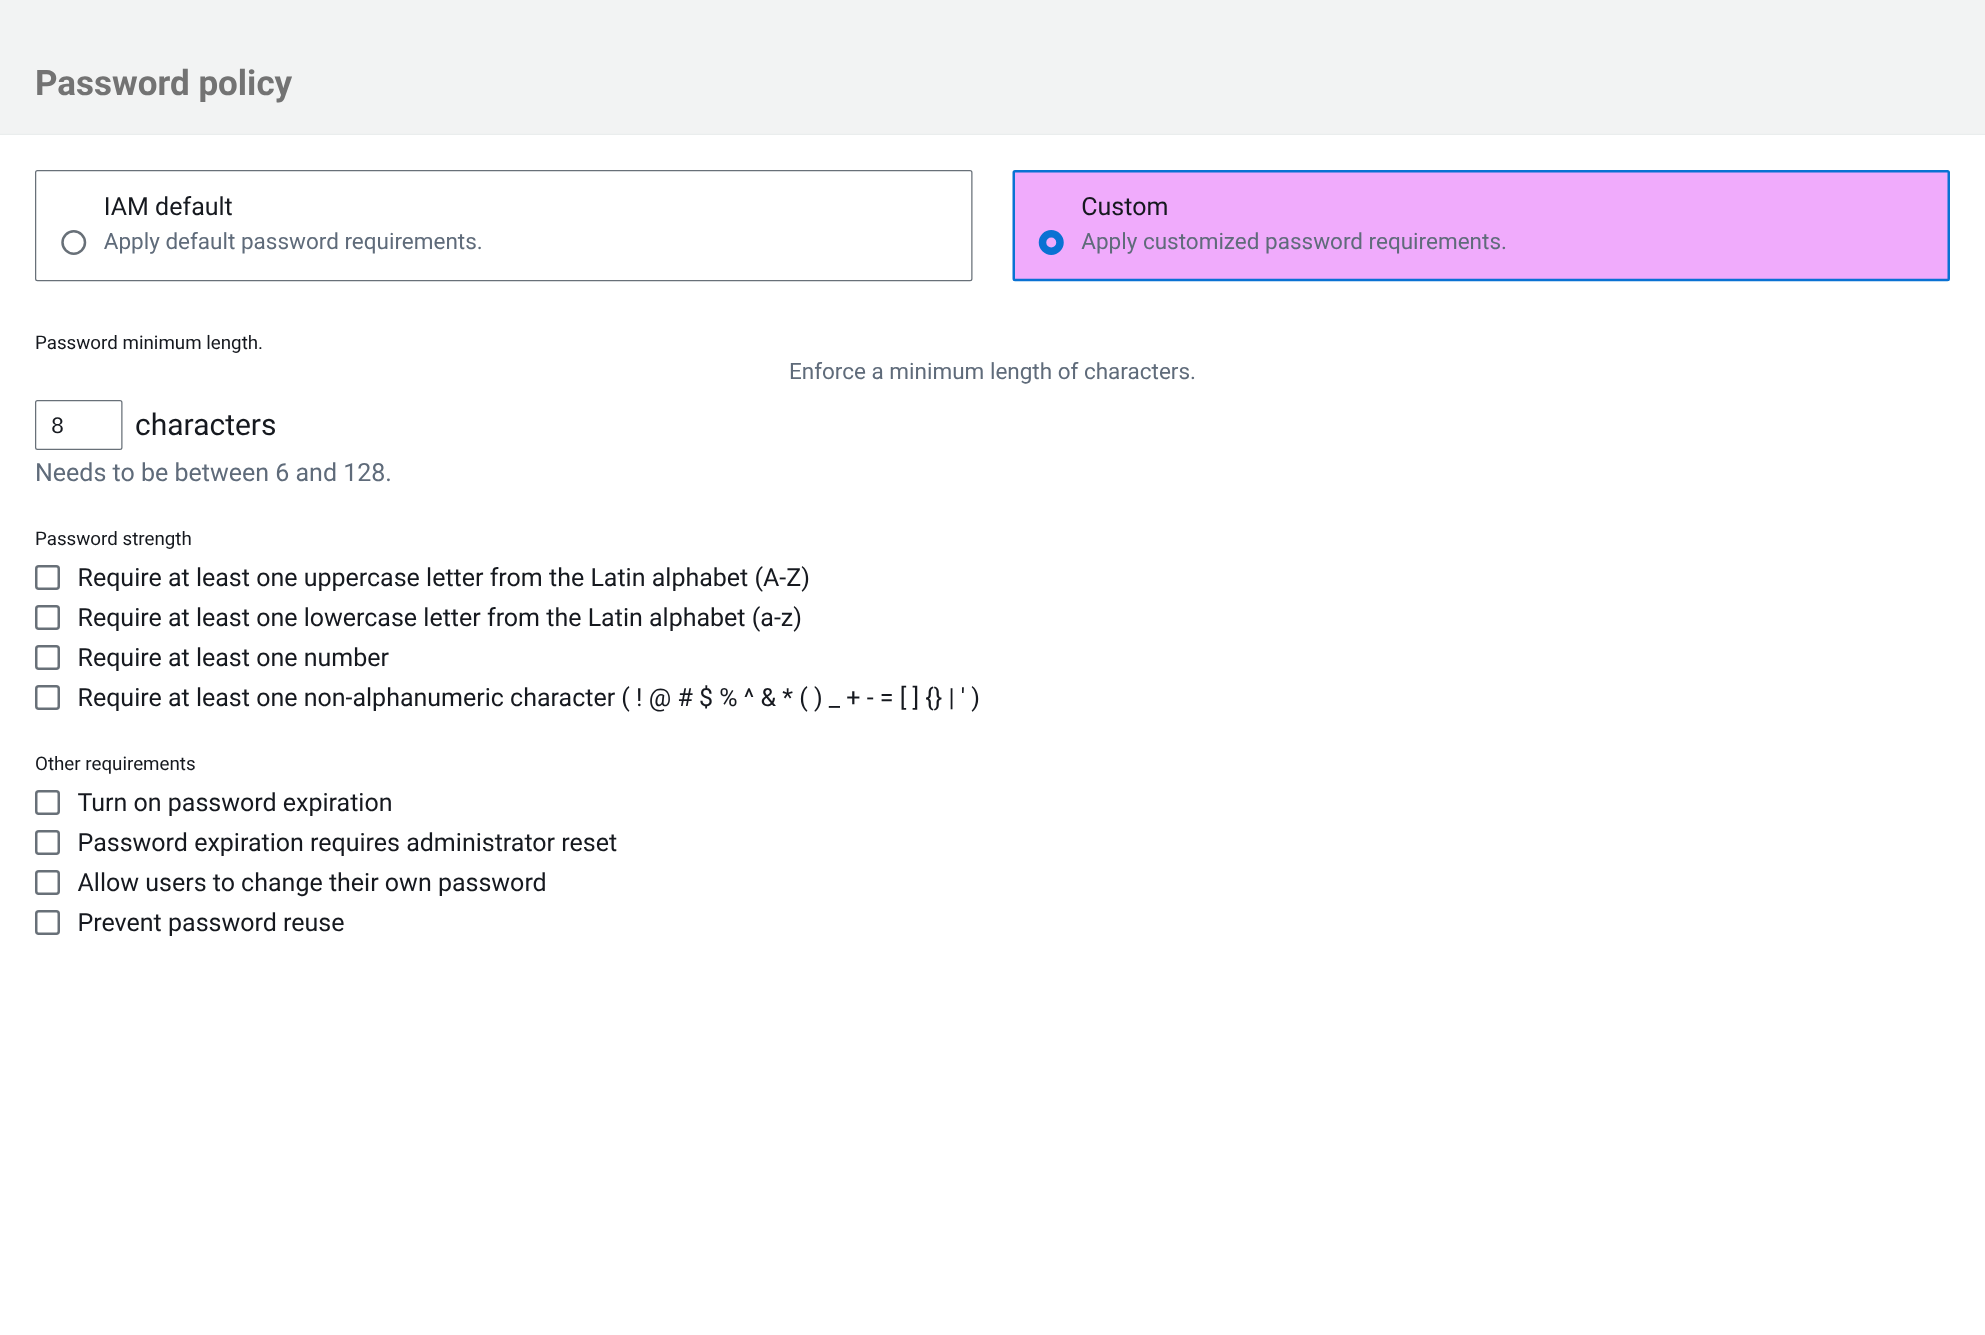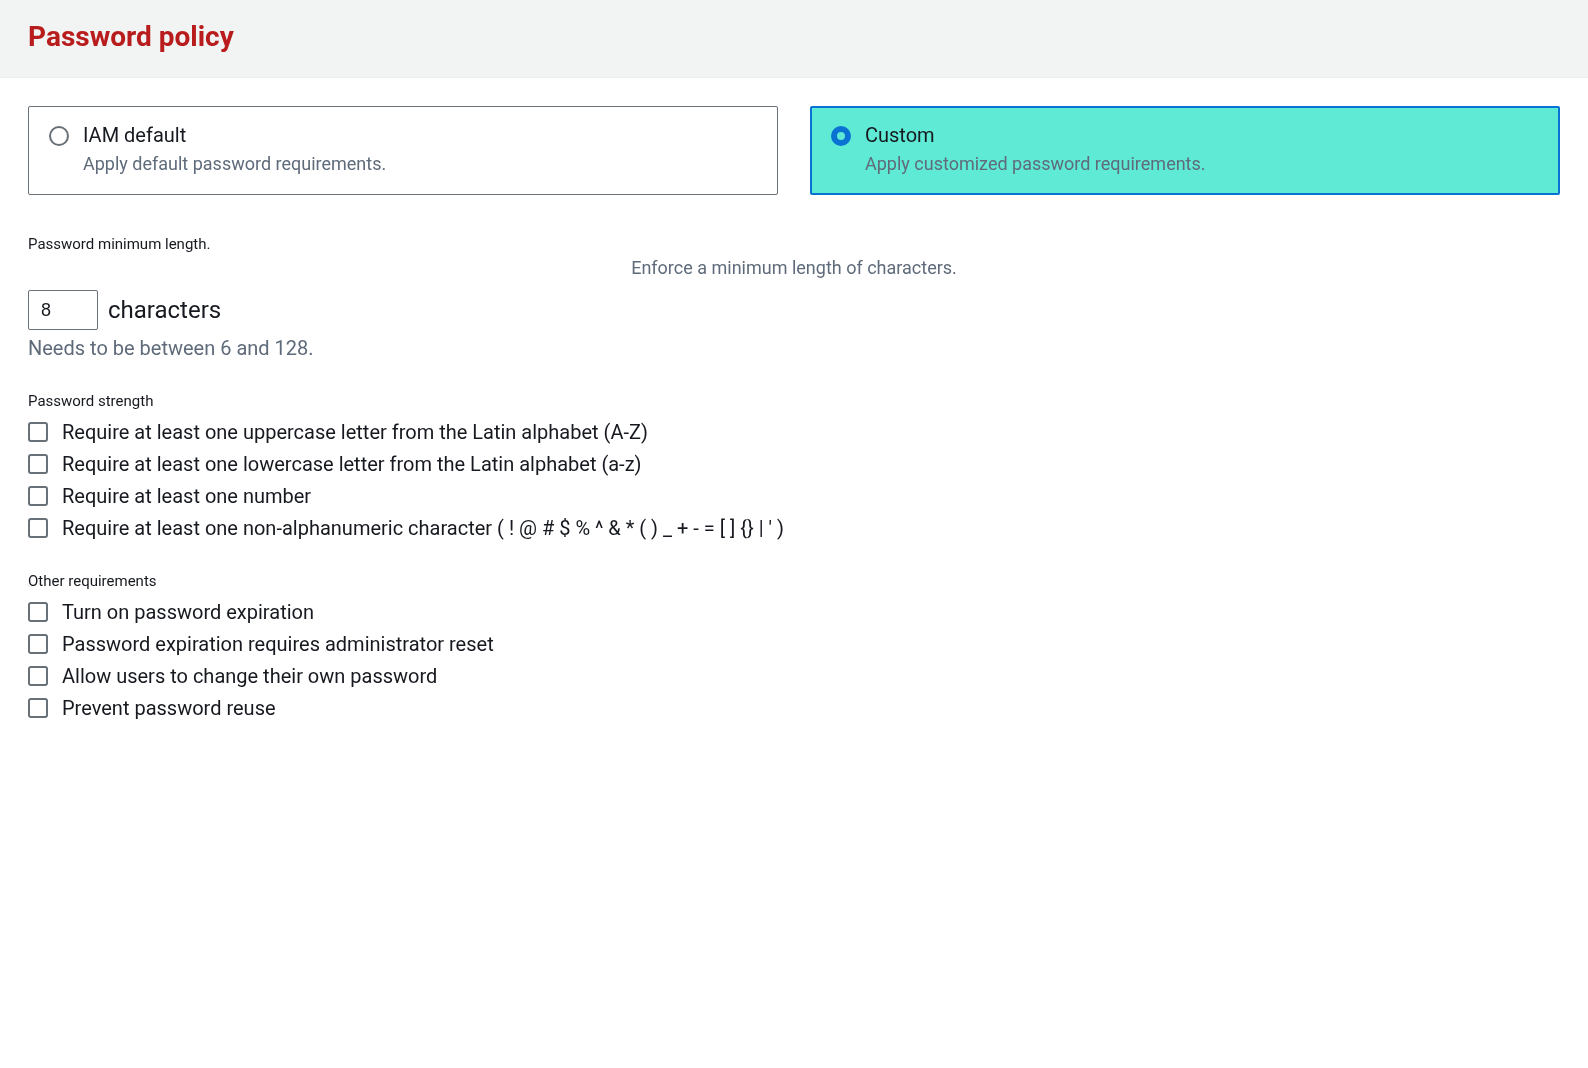--- a/index.html
+++ b/index.html
@@ -13,43 +13,45 @@
     color: #16191f;
   }
   .header {
     background: #f2f3f3;
     padding: 20px 28px 24px 28px;
     border-bottom: 1px solid #eaeded;
   }
   .header h1 {
     font-size: 28px;
     font-weight: 700;
-    color: #b91c1c;
+    color: #737373;
+    margin-top: 30px;
   }
   .content {
     padding: 28px 28px 40px 28px;
   }
   .radio-cards {
     display: flex;
     gap: 32px;
     margin-bottom: 40px;
   }
   .radio-card {
     flex: 1;
     border: 1px solid #687078;
     border-radius: 2px;
     padding: 16px 20px 20px 20px;
     display: flex;
     gap: 14px;
     cursor: pointer;
     background: #ffffff;
+    align-items: flex-end;
   }
   .radio-card.selected {
     border: 2px solid #0972d3;
-    background: #5eead4;
+    background: #f0abfc;
     padding: 15px 19px 19px 19px;
   }
   .radio-outer {
     width: 20px;
     height: 20px;
     min-width: 20px;
     border: 2px solid #687078;
     border-radius: 50%;
     margin-top: 3px;
     display: flex;

